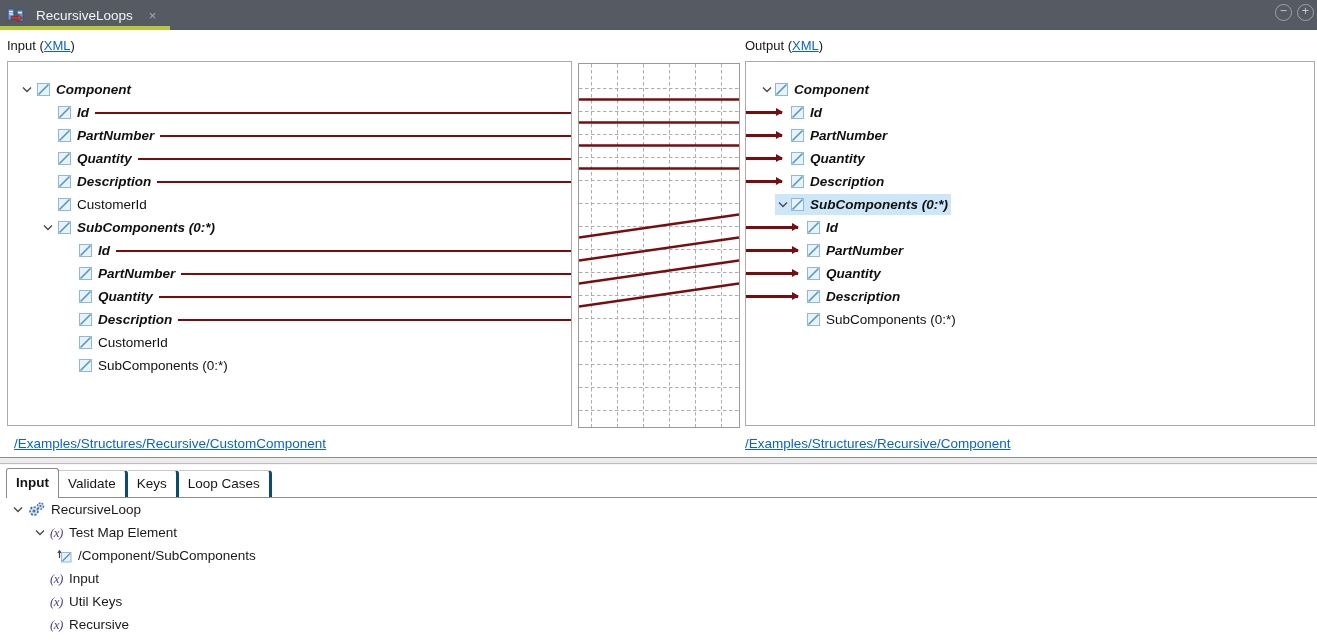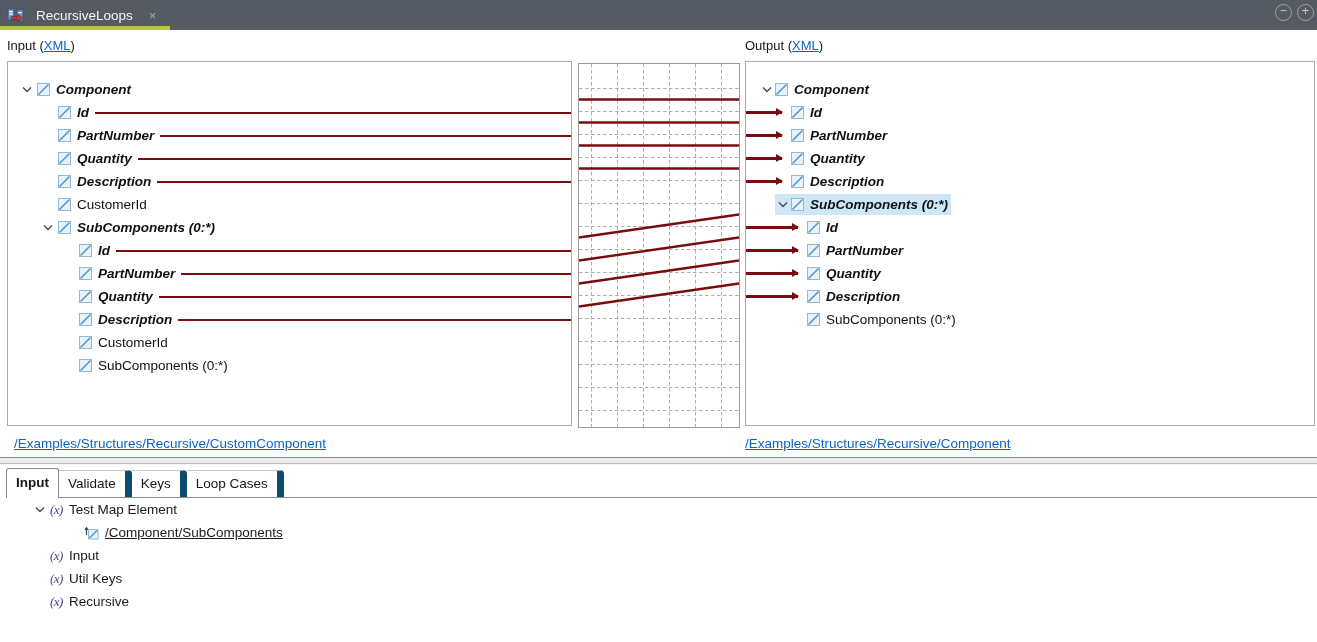--- a/index.html
+++ b/index.html
@@ -47,21 +47,21 @@
   .path-row{position:absolute;top:436px;height:18px;font-size:13.5px;white-space:nowrap;}
   #left-path{left:14px;}
   #right-path{left:745px;}
   
   .splitter{position:absolute;left:0;top:457px;width:1317px;height:8px;
     background:linear-gradient(#8C8C8C 0 1px,#ECECEC 1px 6px,#BDBDBD 6px 7px,#F6F6F6 7px 8px);cursor:row-resize;}
   
   .tabs{position:absolute;left:6px;right:0;top:469px;height:29px;display:flex;align-items:flex-end;
     border-bottom:1px solid #8F8F8F;box-sizing:border-box;}
   .tab-item{height:26px;line-height:25px;padding:0 9px;font-size:13.5px;color:#161616;background:#fff;
-    border-top:1px solid #C9C9C9;border-right:7px solid #0c4a6e;border-radius:0 4px 0 0;cursor:pointer;}
+    border-top:1px solid #C9C9C9;border-right:3px solid #0c4a6e;border-radius:0 4px 0 0;cursor:pointer;}
   .tab-item.active{height:29px;line-height:28px;font-weight:700;border:1px solid #8A8A8A;border-bottom:none;
     border-radius:3px 3px 0 0;margin-bottom:-1px;z-index:2;background:#fff;}
   
   #loop-tree{position:absolute;left:0;top:498px;width:1317px;}
   #loop-tree .trow{font-size:13.5px;color:#1A1A1A;}
   .fx{flex:none;margin-right:6px;font-family:"Liberation Serif",serif;font-style:italic;font-size:13px;
     color:#4F3D90;letter-spacing:-0.5px;}
 </style>
 </head>
 <body>
@@ -403,32 +403,48 @@
 
 <div class="splitter"></div>
 
 <div class="tabs" id="bottom-tabs">
     <div class="tab-item active">Input</div>
     <div class="tab-item">Validate</div>
     <div class="tab-item">Keys</div>
     <div class="tab-item">Loop Cases</div>
   </div>
 <div id="loop-tree">
+    <div class="trow" style="padding-left: 8px;">
+      <span class="rowc">
+        <span class="chev-slot" style="width: 20px;">
+          <svg width="10" height="7" viewBox="0 0 10 7">
+            <polyline points="1,1.5 5,5.5 9,1.5" fill="none" stroke="#4A4A4A" stroke-width="1.4"></polyline>
+          </svg>
+        </span>
+        <svg class="elicon" width="17" height="15" viewBox="0 0 17 15">
+          <circle cx="6" cy="9" r="4" fill="#D8E4F2" stroke="#4472A8" stroke-width="1.7" stroke-dasharray="2.2 1.4"></circle>
+          <circle cx="6" cy="9" r="1.5" fill="#4472A8"></circle>
+          <circle cx="12.5" cy="4" r="3" fill="#D8E4F2" stroke="#4472A8" stroke-width="1.5" stroke-dasharray="1.8 1.2"></circle>
+          <circle cx="12.5" cy="4" r="1.1" fill="#4472A8"></circle>
+        </svg>
+        <span class="lbl">RecursiveLoop</span>
+      </span>
+    </div>
     <div class="trow" style="padding-left: 30px;">
       <span class="rowc">
         <span class="chev-slot" style="width: 20px;">
           <svg width="10" height="7" viewBox="0 0 10 7">
             <polyline points="1,1.5 5,5.5 9,1.5" fill="none" stroke="#4A4A4A" stroke-width="1.4"></polyline>
           </svg>
         </span>
         <span class="fx">(x)</span>
         <span class="lbl">Test Map Element</span>
       </span>
     </div>
-    <div class="trow" style="padding-left: 64px; text-decoration: underline;">
+    <div class="trow" style="padding-left: 37px;">
       <span class="rowc">
         <span class="chev-slot" style="width: 20px;"></span>
         <svg class="elicon" width="15" height="14" viewBox="0 0 15 14">
           <path d="M2.5 9 L2.5 2.2 M0.8 4 L2.5 1.8 L4.2 4" fill="none" stroke="#444" stroke-width="1.2"></path>
           <rect x="4.5" y="3.5" width="9.5" height="9.5" fill="#E8F2FB" stroke="#8FB8DA"></rect>
           <path d="M5.5 12 L13 4.5" stroke="#5596C8" stroke-width="1.5" fill="none"></path>
         </svg>
         <span class="lbl">/Component/SubComponents</span>
       </span>
     </div>

